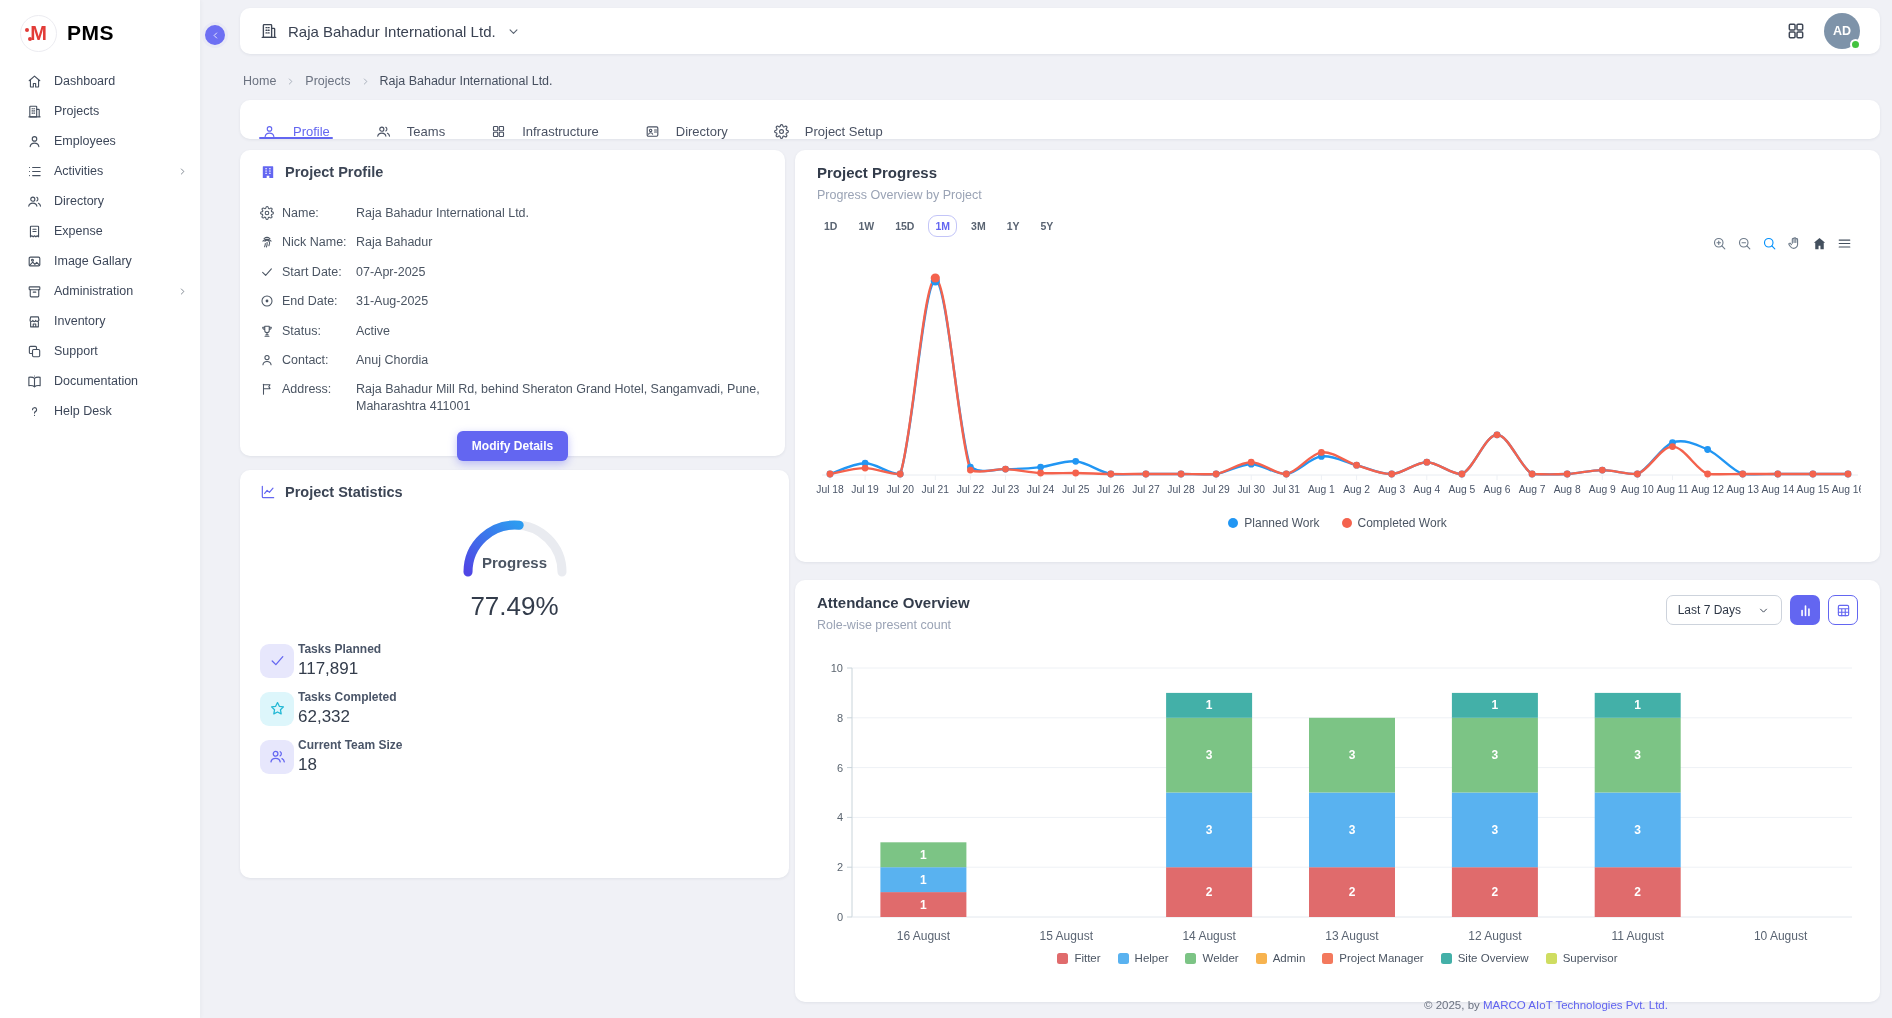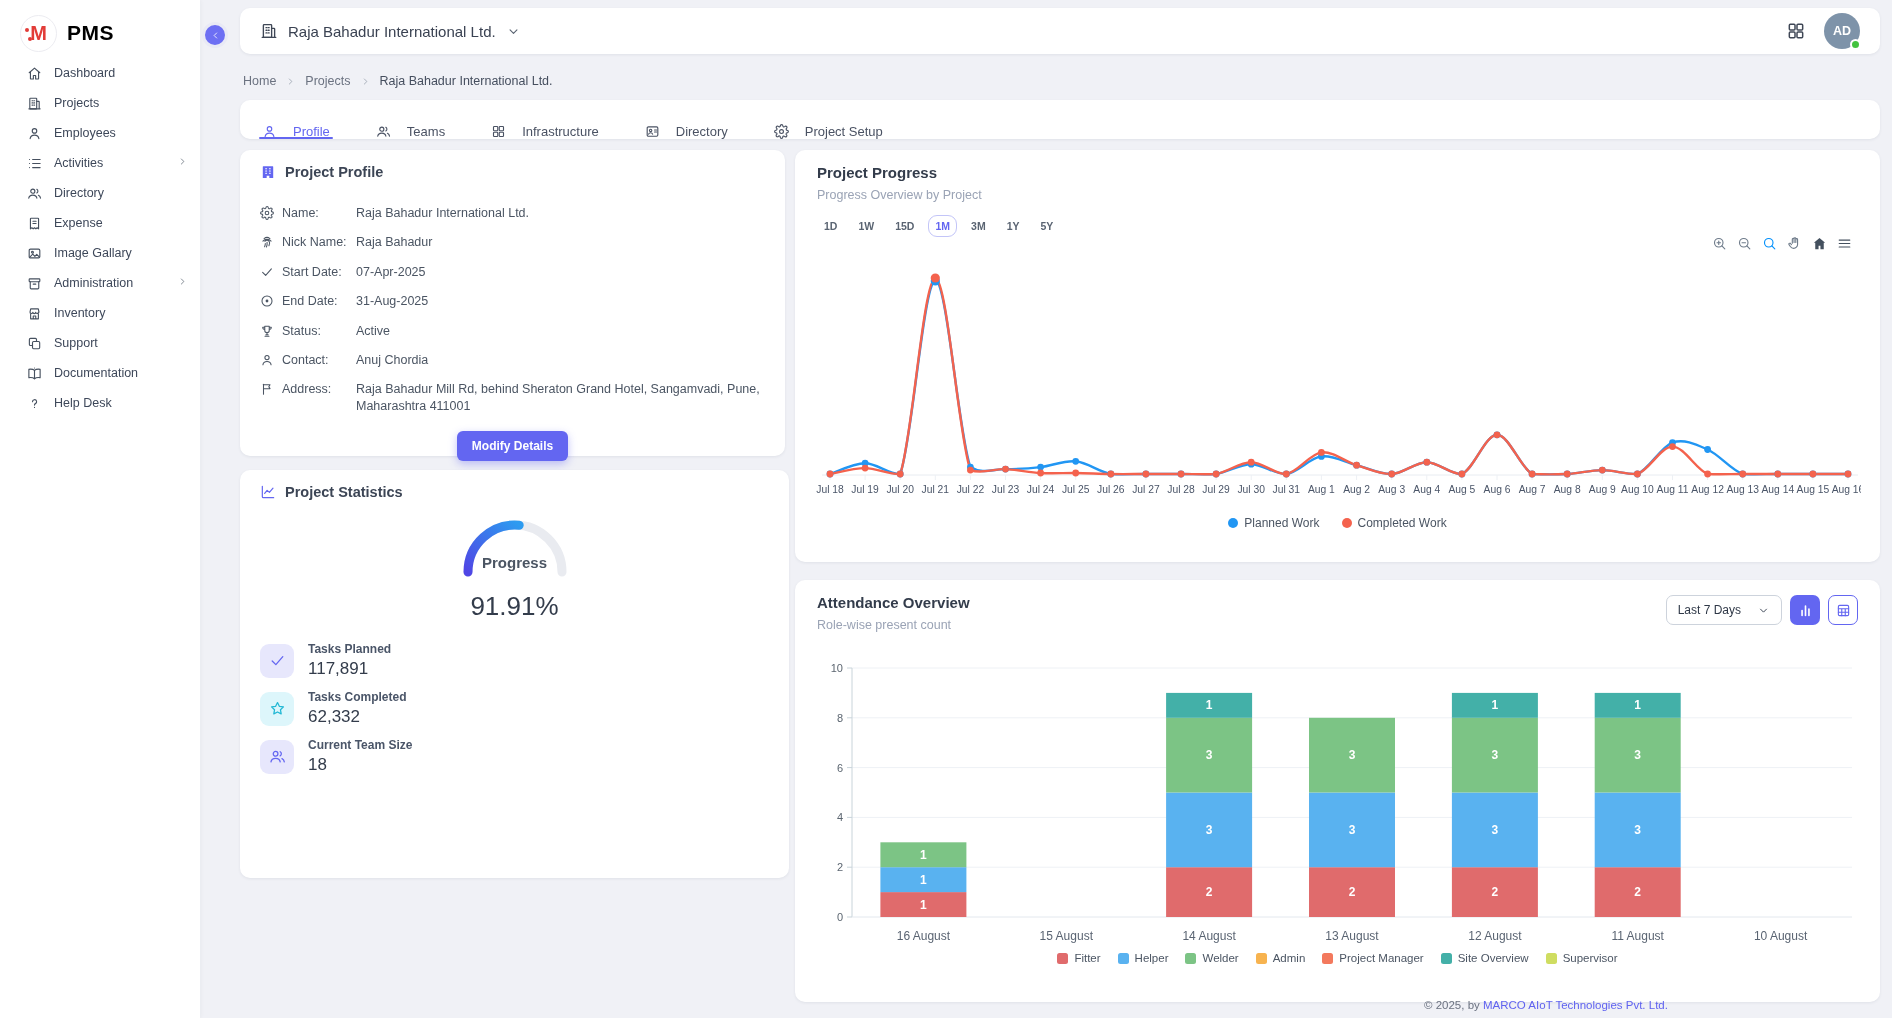--- a/index.html
+++ b/index.html
@@ -10,21 +10,21 @@
   [data-icon] svg{width:100%;height:100%}
 
   
   .sidebar{position:absolute;left:0;top:0;width:200px;height:1018px;background:#fff;box-shadow:1px 0 4px rgba(30,40,60,.04)}
   .logo{display:flex;align-items:center;gap:10px;padding:14px 0 0 20px;height:52px}
   .logo-badge{width:37px;height:37px;border-radius:50%;border:1.5px solid #ececf1;display:flex;align-items:center;justify-content:center;color:#e23c38;font-weight:800;font-size:20px;position:relative}
   .logo-badge::before{content:"";position:absolute;left:4px;top:12px;width:4px;height:4px;border-radius:50%;background:#e23c38}
   .logo-badge::after{content:"";position:absolute;left:7px;top:21px;width:4px;height:4px;border-radius:50%;background:#e23c38}
   .logo-text{font-size:21px;font-weight:800;color:#000000;letter-spacing:.5px}
   .menu{margin-top:14px}
-  .side-item{display:flex;height:30px;padding:0 12px 0 27px;font-size:12.5px;color:#3d4759;cursor:pointer}
+  .side-item{display:flex;align-items:center;height:30px;padding:0 12px 0 27px;font-size:12.5px;color:#3d4759;cursor:pointer}
   .side-item .mi{width:15px;height:15px;margin-right:12px;color:#46505f}
   .side-item .chev{margin-left:auto;width:11px;height:11px;color:#6b7480}
   .collapse-btn{position:absolute;left:202px;top:22px;width:26px;height:26px;border-radius:50%;background:#6d6ff3;border:3px solid #e9eaf5;display:flex;align-items:center;justify-content:center;color:#fff;cursor:pointer;padding:0;z-index:5}
   .collapse-btn span{width:11px;height:11px;display:inline-flex}
 
   
   .card{position:absolute;background:#fff;border-radius:10px;box-shadow:0 1px 3px rgba(40,50,80,.08)}
   .header-card{left:240px;top:8px;width:1640px;height:46px;display:flex;align-items:center;padding:0 20px}
   .company{display:flex;align-items:center;gap:10px;font-size:15px;font-weight:500;color:#3a4252;cursor:pointer}
   .company .bic{width:18px;height:18px;color:#3f4756}
@@ -51,21 +51,21 @@
   .field{display:grid;grid-template-columns:22px 74px 1fr;align-items:start;margin-bottom:12.5px;font-size:12.5px;color:#4b5563;line-height:1.35}
   .field .fic{width:14px;height:14px;color:#4b5563;margin-top:1px}
   .modify-btn{display:block;margin:16px auto 0;background:#6366f1;color:#fff;border:none;border-radius:6px;padding:8px 15px;font-size:12px;font-weight:700;cursor:pointer;box-shadow:0 3px 8px rgba(99,102,241,.4);font-family:inherit}
 
   
   .stats-card{left:240px;top:470px;width:549px;height:408px;padding:14px 20px}
   .gauge-wrap{position:absolute;left:0;right:0;top:40px;display:flex;flex-direction:column;align-items:center}
   .gauge-box{position:relative;width:132px;height:72px}
   .gauge-label{position:absolute;left:0;right:0;top:44px;text-align:center;font-size:15px;font-weight:700;color:#4b5563}
   .gauge-value{margin-top:9px;font-size:26px;color:#333c4b}
-  .stat-row{position:absolute;left:20px;display:flex;align-items:center;gap:14px}
+  .stat-row{position:absolute;left:20px;display:flex;align-items:center;gap:4px}
   .stat-ic{width:34px;height:34px;border-radius:9px;display:flex;align-items:center;justify-content:center}
   .stat-ic span{width:17px;height:17px}
   .stat-label{font-size:12px;font-weight:700;color:#4a5568}
   .stat-value{font-size:17px;color:#333c4b;margin-top:3px}
 
   
   .progress-card{left:795px;top:150px;width:1085px;height:412px;padding:14px 22px}
   .sec-title{font-size:15px;font-weight:700;color:#333c4b}
   .sec-sub{font-size:12.5px;color:#9aa3b5;margin-top:7px}
   .ranges{display:flex;align-items:center;gap:7px;margin-top:13px}
@@ -449,21 +449,21 @@
         <stop offset="0" stop-color="#4f46e5"></stop>
                   <stop offset="1" stop-color="#2d9bf0"></stop>
                 </linearGradient>
               </defs>
       <path d="M 19 62 A 47 47 0 0 1 113 62" fill="none" stroke="#e9ebf0" stroke-width="9" stroke-linecap="round"></path>
       <path d="M 19 62 A 47 47 0 0 1 70.2 15.2" fill="none" stroke="url(#ggrad)" stroke-width="9" stroke-linecap="round"></path>
     </svg>
           </div>
         <div class="gauge-label">Progress</div>
       </div>
-      <div class="gauge-value">91.91%</div>
+      <div class="gauge-value">77.49%</div>
     </div>
     <div id="stats-list">
         <div class="stat-row" style="top:172px">
      <div class="stat-ic" style="background:#e7e7fc;color:#6366f1">
             <span>
               <svg viewBox="0 0 24 24" fill="none" stroke="currentColor" stroke-width="1.8" stroke-linecap="round" stroke-linejoin="round">
                 <path d="M4.5 12.6l5.2 5.2L19.5 6.6"></path>
               </svg>
             </span>
           </div>

